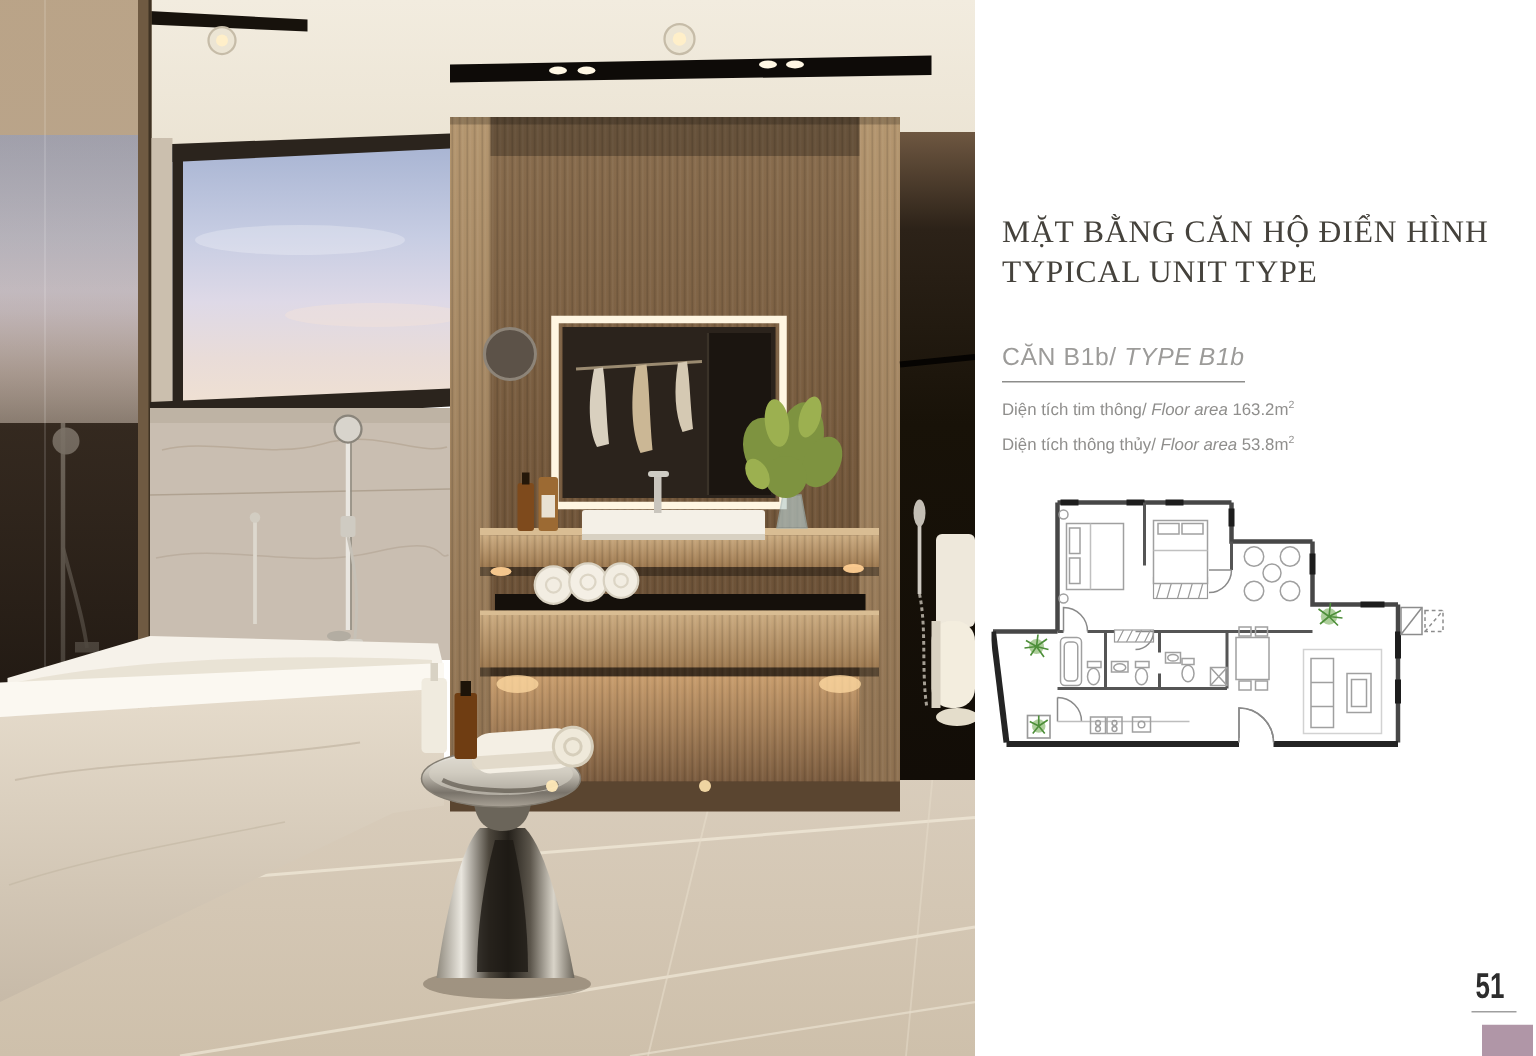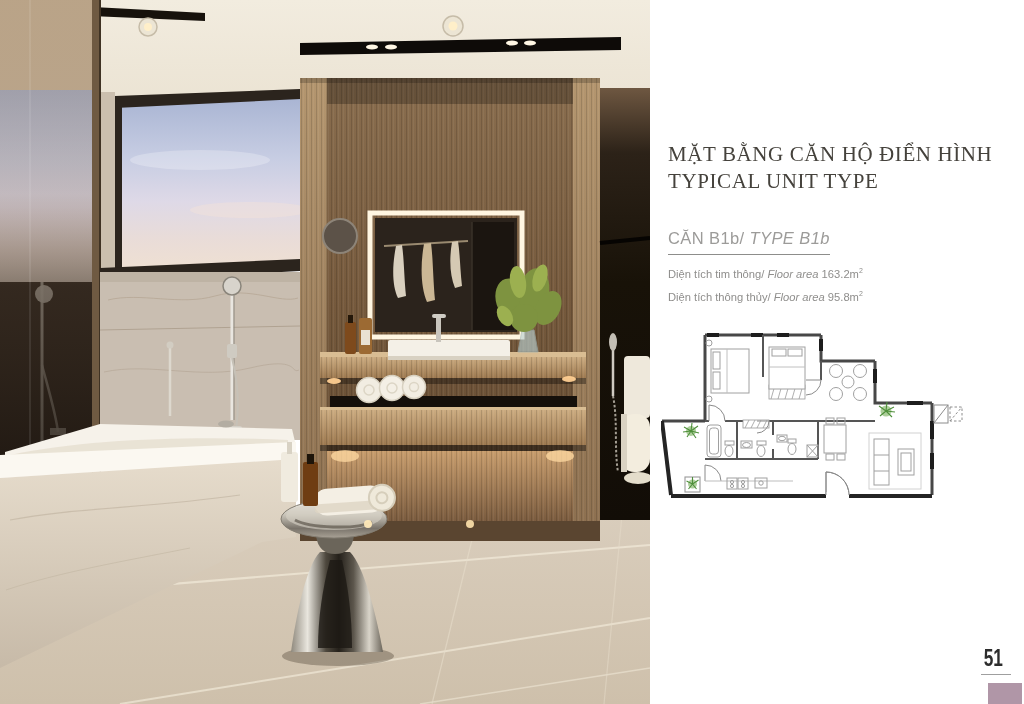--- a/index.html
+++ b/index.html
@@ -314,21 +314,21 @@
 
   <div class="areas">
     <div>
       <span>Diện tích tim thông/</span>
       <span class="it">Floor area</span>
       <span>163.2m</span><sup>2</sup>
     </div>
     <div>
       <span>Diện tích thông thủy/</span>
       <span class="it">Floor area</span>
-      <span>95.8m</span><sup>2</sup>
+      <span>53.8m</span><sup>2</sup>
     </div>
   </div>
 
   <div class="plan">
   <svg width="306" height="180" viewBox="0 0 306 180">
 
     <g stroke="#474747" stroke-width="3" fill="none">
       <path d="M44,10 H160"></path>
       <path d="M160,10 V36 H214"></path>
       <path d="M214,36 V78 H271"></path>

